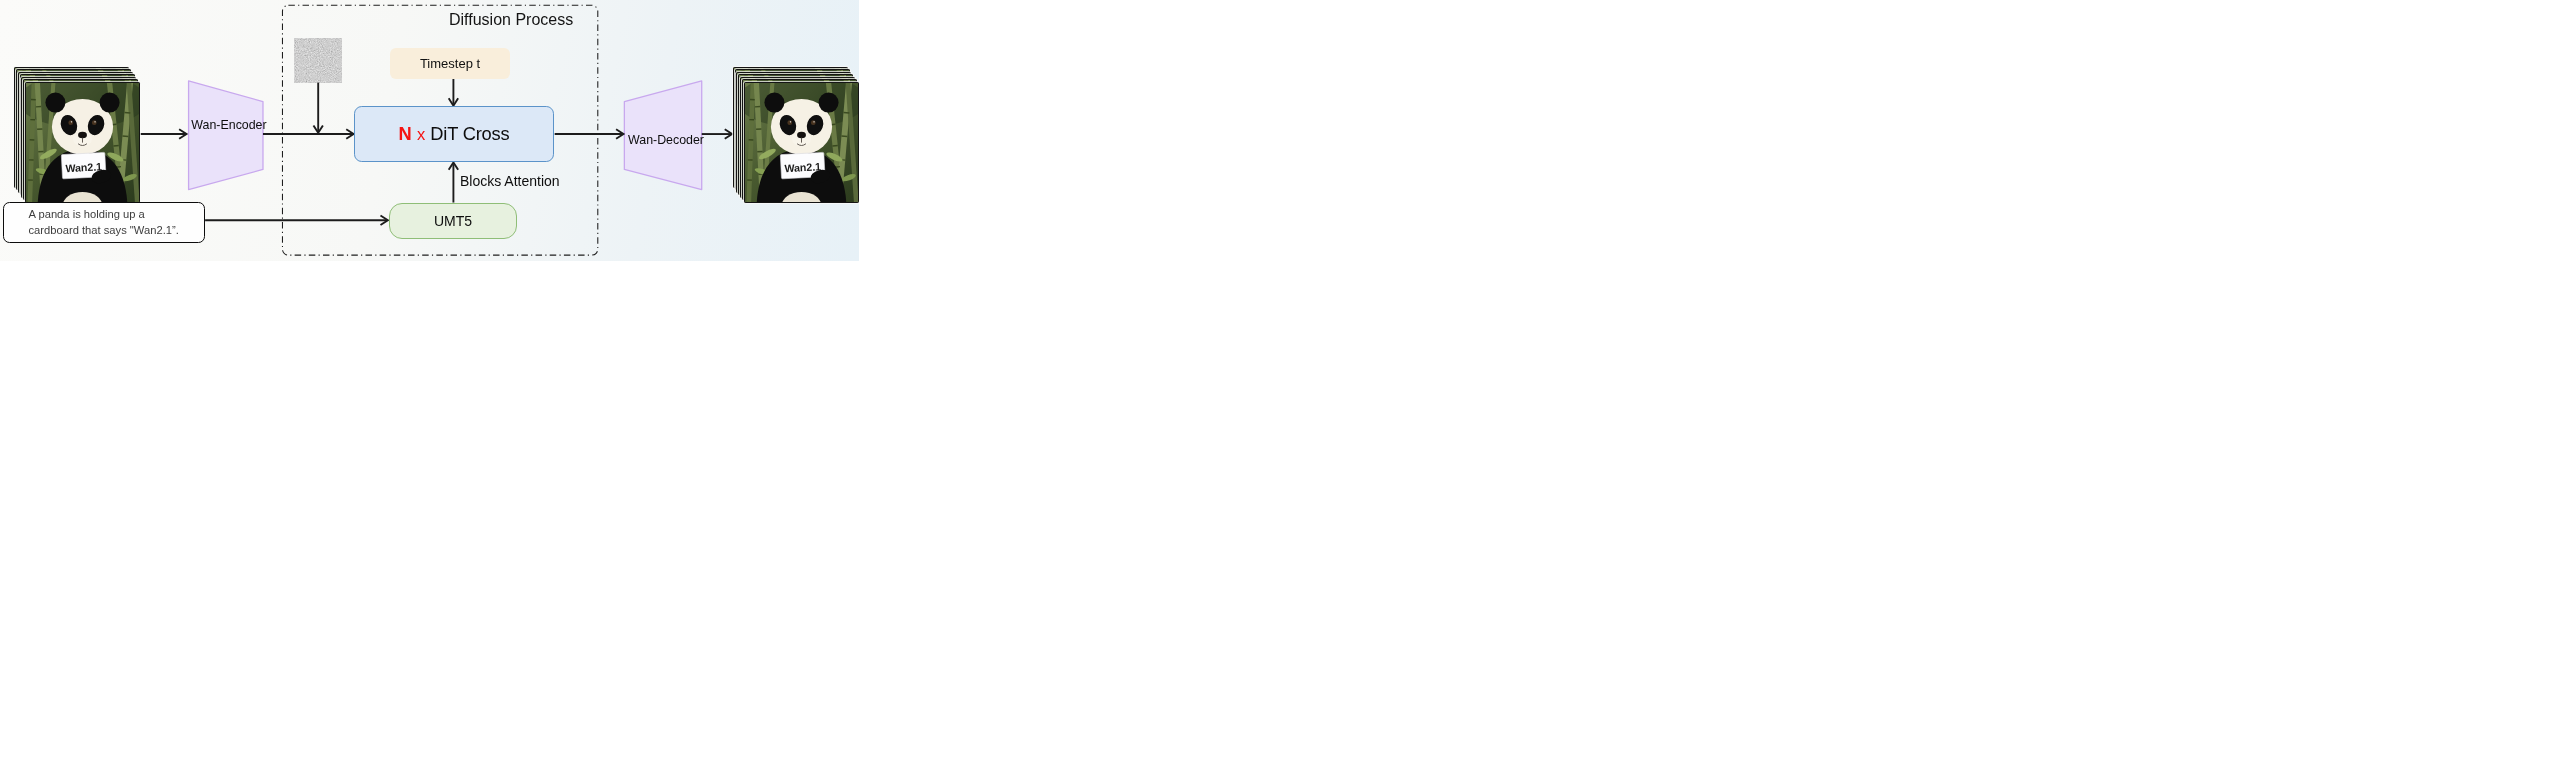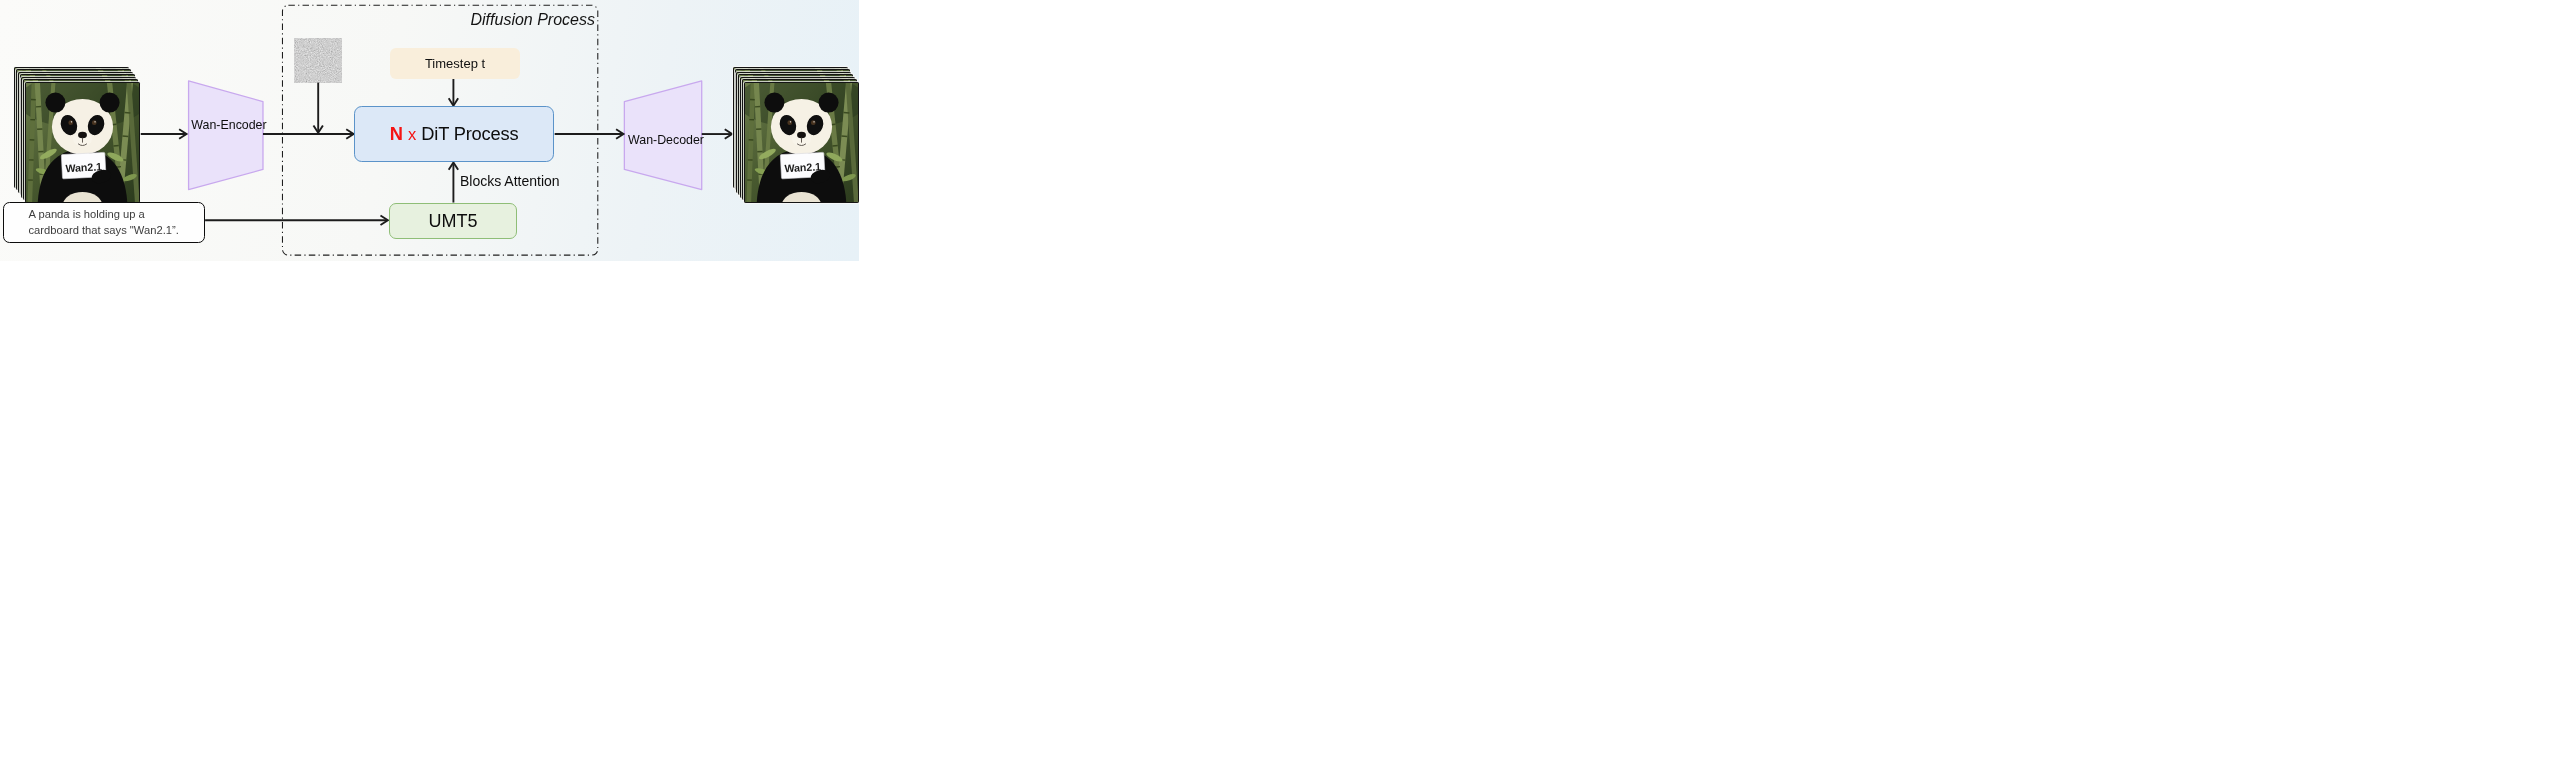--- a/index.html
+++ b/index.html
@@ -18,49 +18,49 @@
     position:absolute;width:113px;height:119px;
     border:0.9px solid #141414;border-radius:1.2px;
     box-shadow:0 0 0 0.8px rgba(250,250,248,.95);
     overflow:hidden;background:#42522c;
   }
   .frame svg{display:block;width:100%;height:100%;}
 
   
   .node{display:flex;align-items:center;justify-content:center;box-sizing:border-box;}
   .timestep{
-    left:390px;top:48px;width:130px;height:31px;
+    left:390px;top:48px;width:120px;height:31px;
     background:#f9eedb;border-radius:5.9px;
     font-size:13px;color:#111;
   }
   .dit{
     left:354px;top:106px;width:200px;height:56px;
     background:#dce8f7;border:1.2px solid #5b93c9;border-radius:7.7px;
     font-size:18.3px;color:#0d0d0d;gap:5.3px;letter-spacing:-0.2px;
   }
   .dit .n{color:#f51414;font-weight:bold;}
   .dit .times{color:#f51414;font-size:16.5px;}
   .umt5{
     left:389px;top:203px;width:128px;height:36px;
-    background:#e7f1df;border:1.1px solid #8fbe77;border-radius:7px;
-    font-size:18px;color:#0d0d0d;
+    background:#e7f1df;border:1.1px solid #8fbe77;border-radius:13px;
+    font-size:14px;color:#0d0d0d;
   }
   .promptbox{
     left:3px;top:202px;width:202px;height:41px;
     background:#fefefe;border:1.4px solid #0c0c0c;border-radius:6.5px;
   }
   .promptbox .ptext{
     max-width:151px;margin:0 auto;text-align:left;
     font-size:11.2px;line-height:1.35;color:#3d3d3d;
   }
 
   
   .diffusion-label{
-    left:449px;top:10.6px;width:146px;text-align:right;
-    font-size:16px;font-style:italic;color:#141414;
+    left:449px;top:10.6px;width:146px;text-align:left;
+    font-size:16px;color:#141414;
   }
   .cross-label{
     left:460px;top:173px;font-size:14px;color:#0d0d0d;
   }
   .vae-label{
     width:82px;text-align:center;font-size:12.4px;line-height:1.25;color:#0d0d0d;
   }
   .enc-label{left:188px;top:118px;}
   .dec-label{left:625px;top:133px;}
 </style>
@@ -253,21 +253,21 @@
   <div class="abs vae-label enc-label">Wan-Encoder</div>
   <div class="abs vae-label dec-label">Wan-Decoder</div>
 
   <div class="abs node timestep">
     <span>Timestep t</span>
   </div>
 
   <div class="abs node dit">
     <span class="n">N</span>
     <span class="times">x</span>
-    <span>DiT Process</span>
+    <span>DiT Cross</span>
   </div>
 
   <div class="abs cross-label">Blocks Attention</div>
 
   <div class="abs node umt5">
     <span>UMT5</span>
   </div>
 
   <div class="abs node promptbox">
     <div class="ptext">A panda is holding up a cardboard that says "Wan2.1”.</div>

